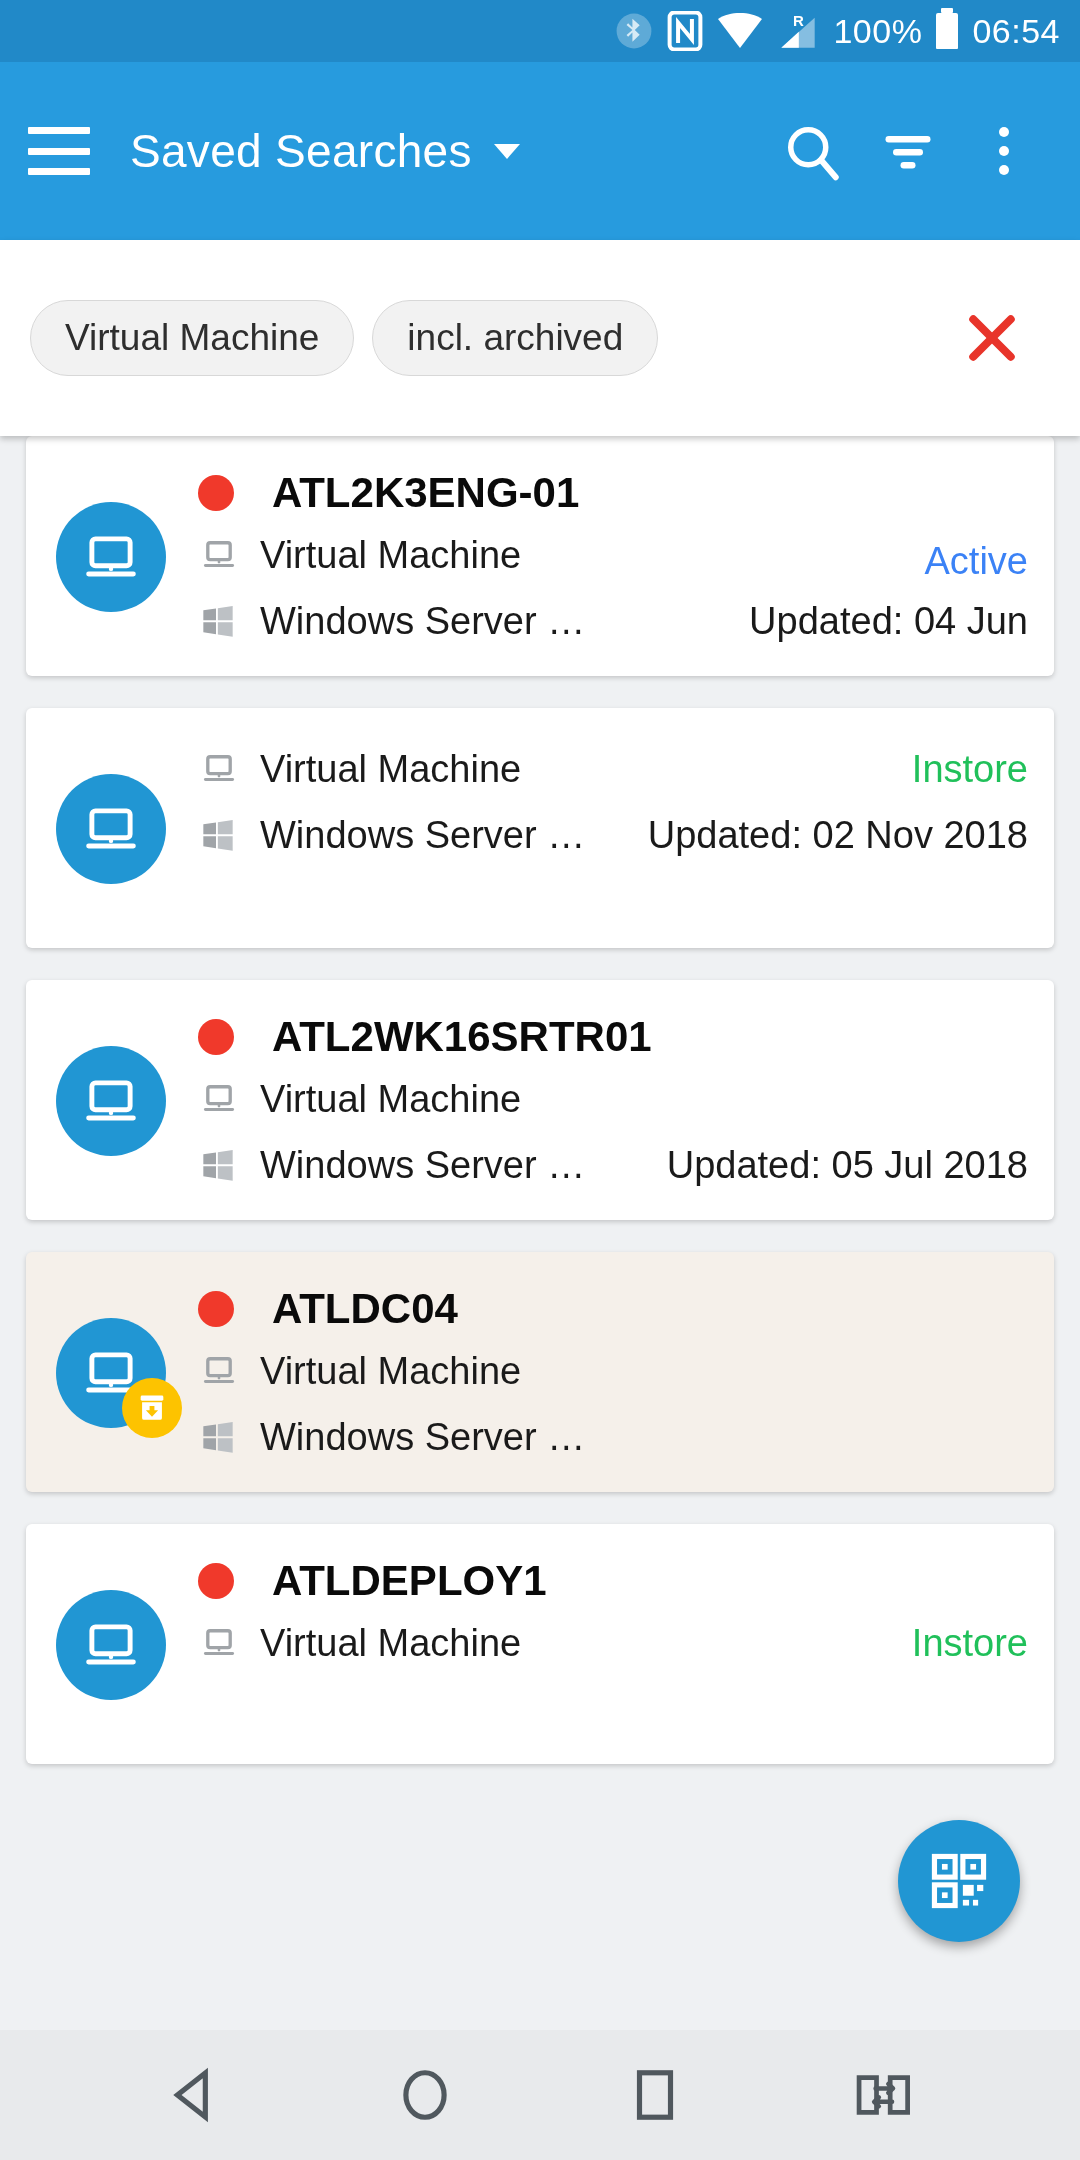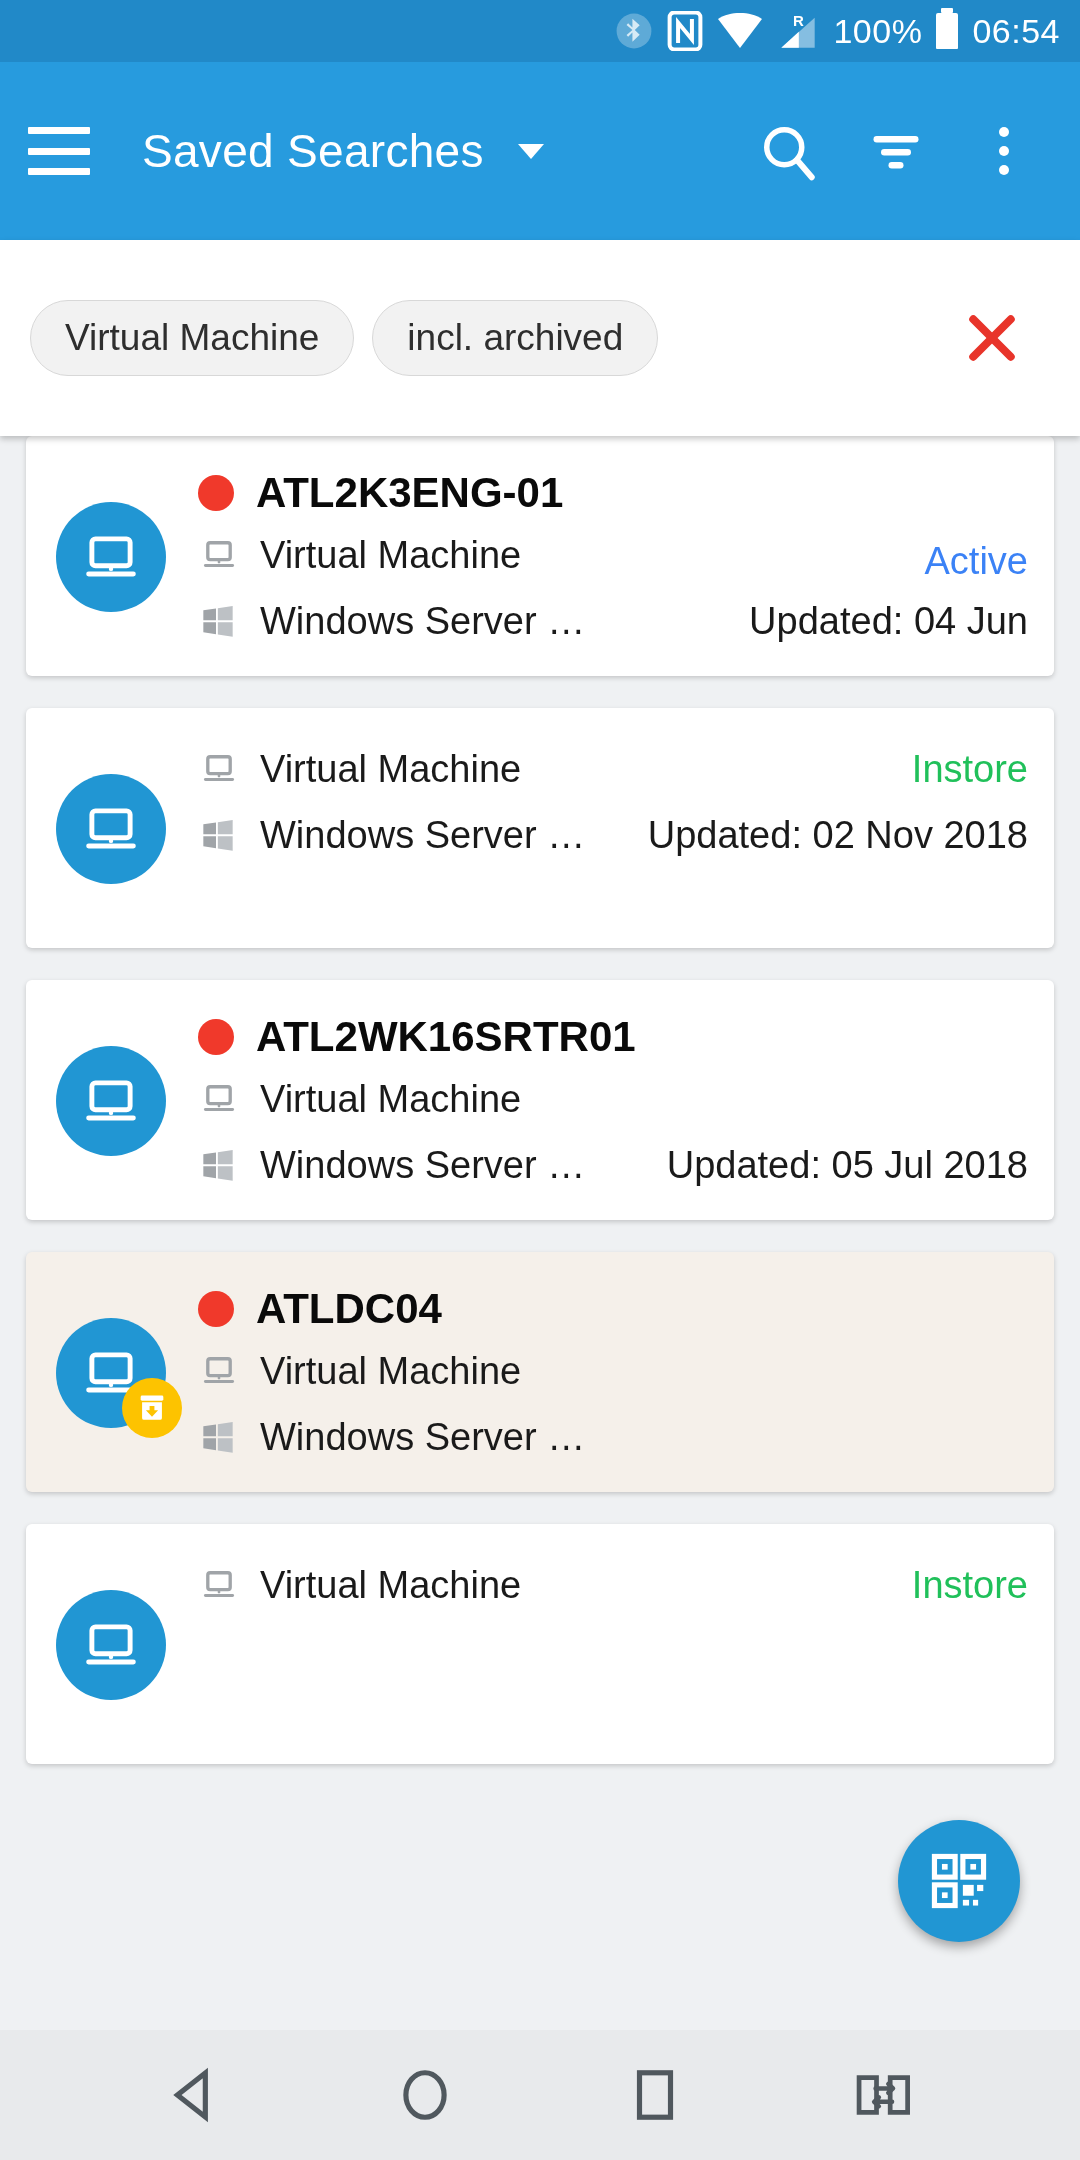--- a/index.html
+++ b/index.html
@@ -19,21 +19,21 @@
     color:#fff;
   }
   .sb-icon{ display:flex; align-items:center; justify-content:center; }
   .sb-text{ font-size:34px; letter-spacing:.5px; font-weight:400; }
   .sb-batt{ width:22px; height:36px; background:#fff; border-radius:2px 2px 1px 1px; position:relative; }
   .sb-batt:before{ content:""; position:absolute; top:-5px; left:5px; width:12px; height:5px; background:#fff; border-radius:1px;}
 
   
   .toolbar{
     height:178px; background:#279BDE;
-    display:flex; align-items:center; padding:0 28px; gap:12px;
+    display:flex; align-items:center; padding:0 28px; gap:0;
     color:#fff;
   }
   .hamburger{ width:62px; height:48px; display:flex; flex-direction:column; justify-content:space-between; cursor:pointer; }
   .hamburger span{ display:block; height:7px; background:#fff; border-radius:1px; }
   .tb-title{ font-size:46px; font-weight:400; margin-left:40px; letter-spacing:.3px; white-space:nowrap; }
   .caret{ width:0;height:0;border-left:13px solid transparent;border-right:13px solid transparent;border-top:15px solid #fff; margin-left:22px; }
   .tb-spacer{ flex:1; }
   .tb-btn{ width:96px; height:96px; display:flex; align-items:center; justify-content:center; cursor:pointer; }
   .dots{ display:flex; flex-direction:column; gap:9px; align-items:center; }
   .dots i{ width:10px; height:10px; border-radius:50%; background:#fff; display:block; }
@@ -74,21 +74,21 @@
     background:#2196D3; display:flex; align-items:center; justify-content:center;
   }
   .badge{
     position:absolute; right:-16px; bottom:-10px;
     width:60px; height:60px; border-radius:50%; background:#FDC300;
     display:flex;align-items:center;justify-content:center;
   }
 
   .body{ position:absolute; left:172px; right:26px; top:28px; }
 
-  .row-title{ display:flex; align-items:center; gap:22px; height:58px; }
+  .row-title{ display:flex; align-items:center; gap:38px; height:58px; }
   .dot{ width:36px;height:36px;border-radius:50%; background:#F0392B; flex:0 0 auto; }
   .hostname{ font-size:42px; font-weight:bold; color:#0A0A0A; letter-spacing:0px; white-space:nowrap; }
 
   .row-meta{ display:flex; align-items:center; height:66px; }
   .mi{ width:46px; display:flex; align-items:center; justify-content:flex-start; flex:0 0 46px; }
   .mtext{ font-size:38px; color:#1a1a1a; margin-left:16px; white-space:nowrap; }
   .right{ margin-left:auto; font-size:38px; white-space:nowrap; }
   .st-active{ color:#3b82f6;margin-top:12px; }
   .st-instore{ color:#20C05A; }
   .updated{ color:#1a1a1a; }
@@ -349,20 +349,24 @@
 
     <div class="card">
       <div class="avatar">
         <svg width="62" height="62" viewBox="0 0 24 24">
             <rect x="4.6" y="5" width="14.8" height="10.4" rx="1.4" fill="none" stroke="#fff" stroke-width="1.9"></rect>
             <circle cx="12" cy="16.6" r=".85" fill="#fff"></circle>
             <rect x="2.4" y="17.6" width="19.2" height="1.9" rx=".95" fill="#fff"></rect>
           </svg>
       </div>
       <div class="body">
+        <div class="row-title">
+          <span class="dot"></span>
+          <span class="hostname">ATLDEPLOY1</span>
+        </div>
         <div class="row-meta">
           <span class="mi">
             <svg width="42" height="42" viewBox="0 0 24 24">
                 <rect x="5.6" y="5" width="12.8" height="9.6" rx="1.3" fill="none" stroke="#A0A4A8" stroke-width="1.9"></rect>
                 <circle cx="12" cy="16" r=".8" fill="#A0A4A8"></circle>
                 <rect x="3.4" y="17.2" width="17.2" height="1.7" rx=".85" fill="#A0A4A8"></rect>
               </svg>
           </span>
           <span class="mtext">Virtual Machine</span>
           <span class="right st-instore">Instore</span>

